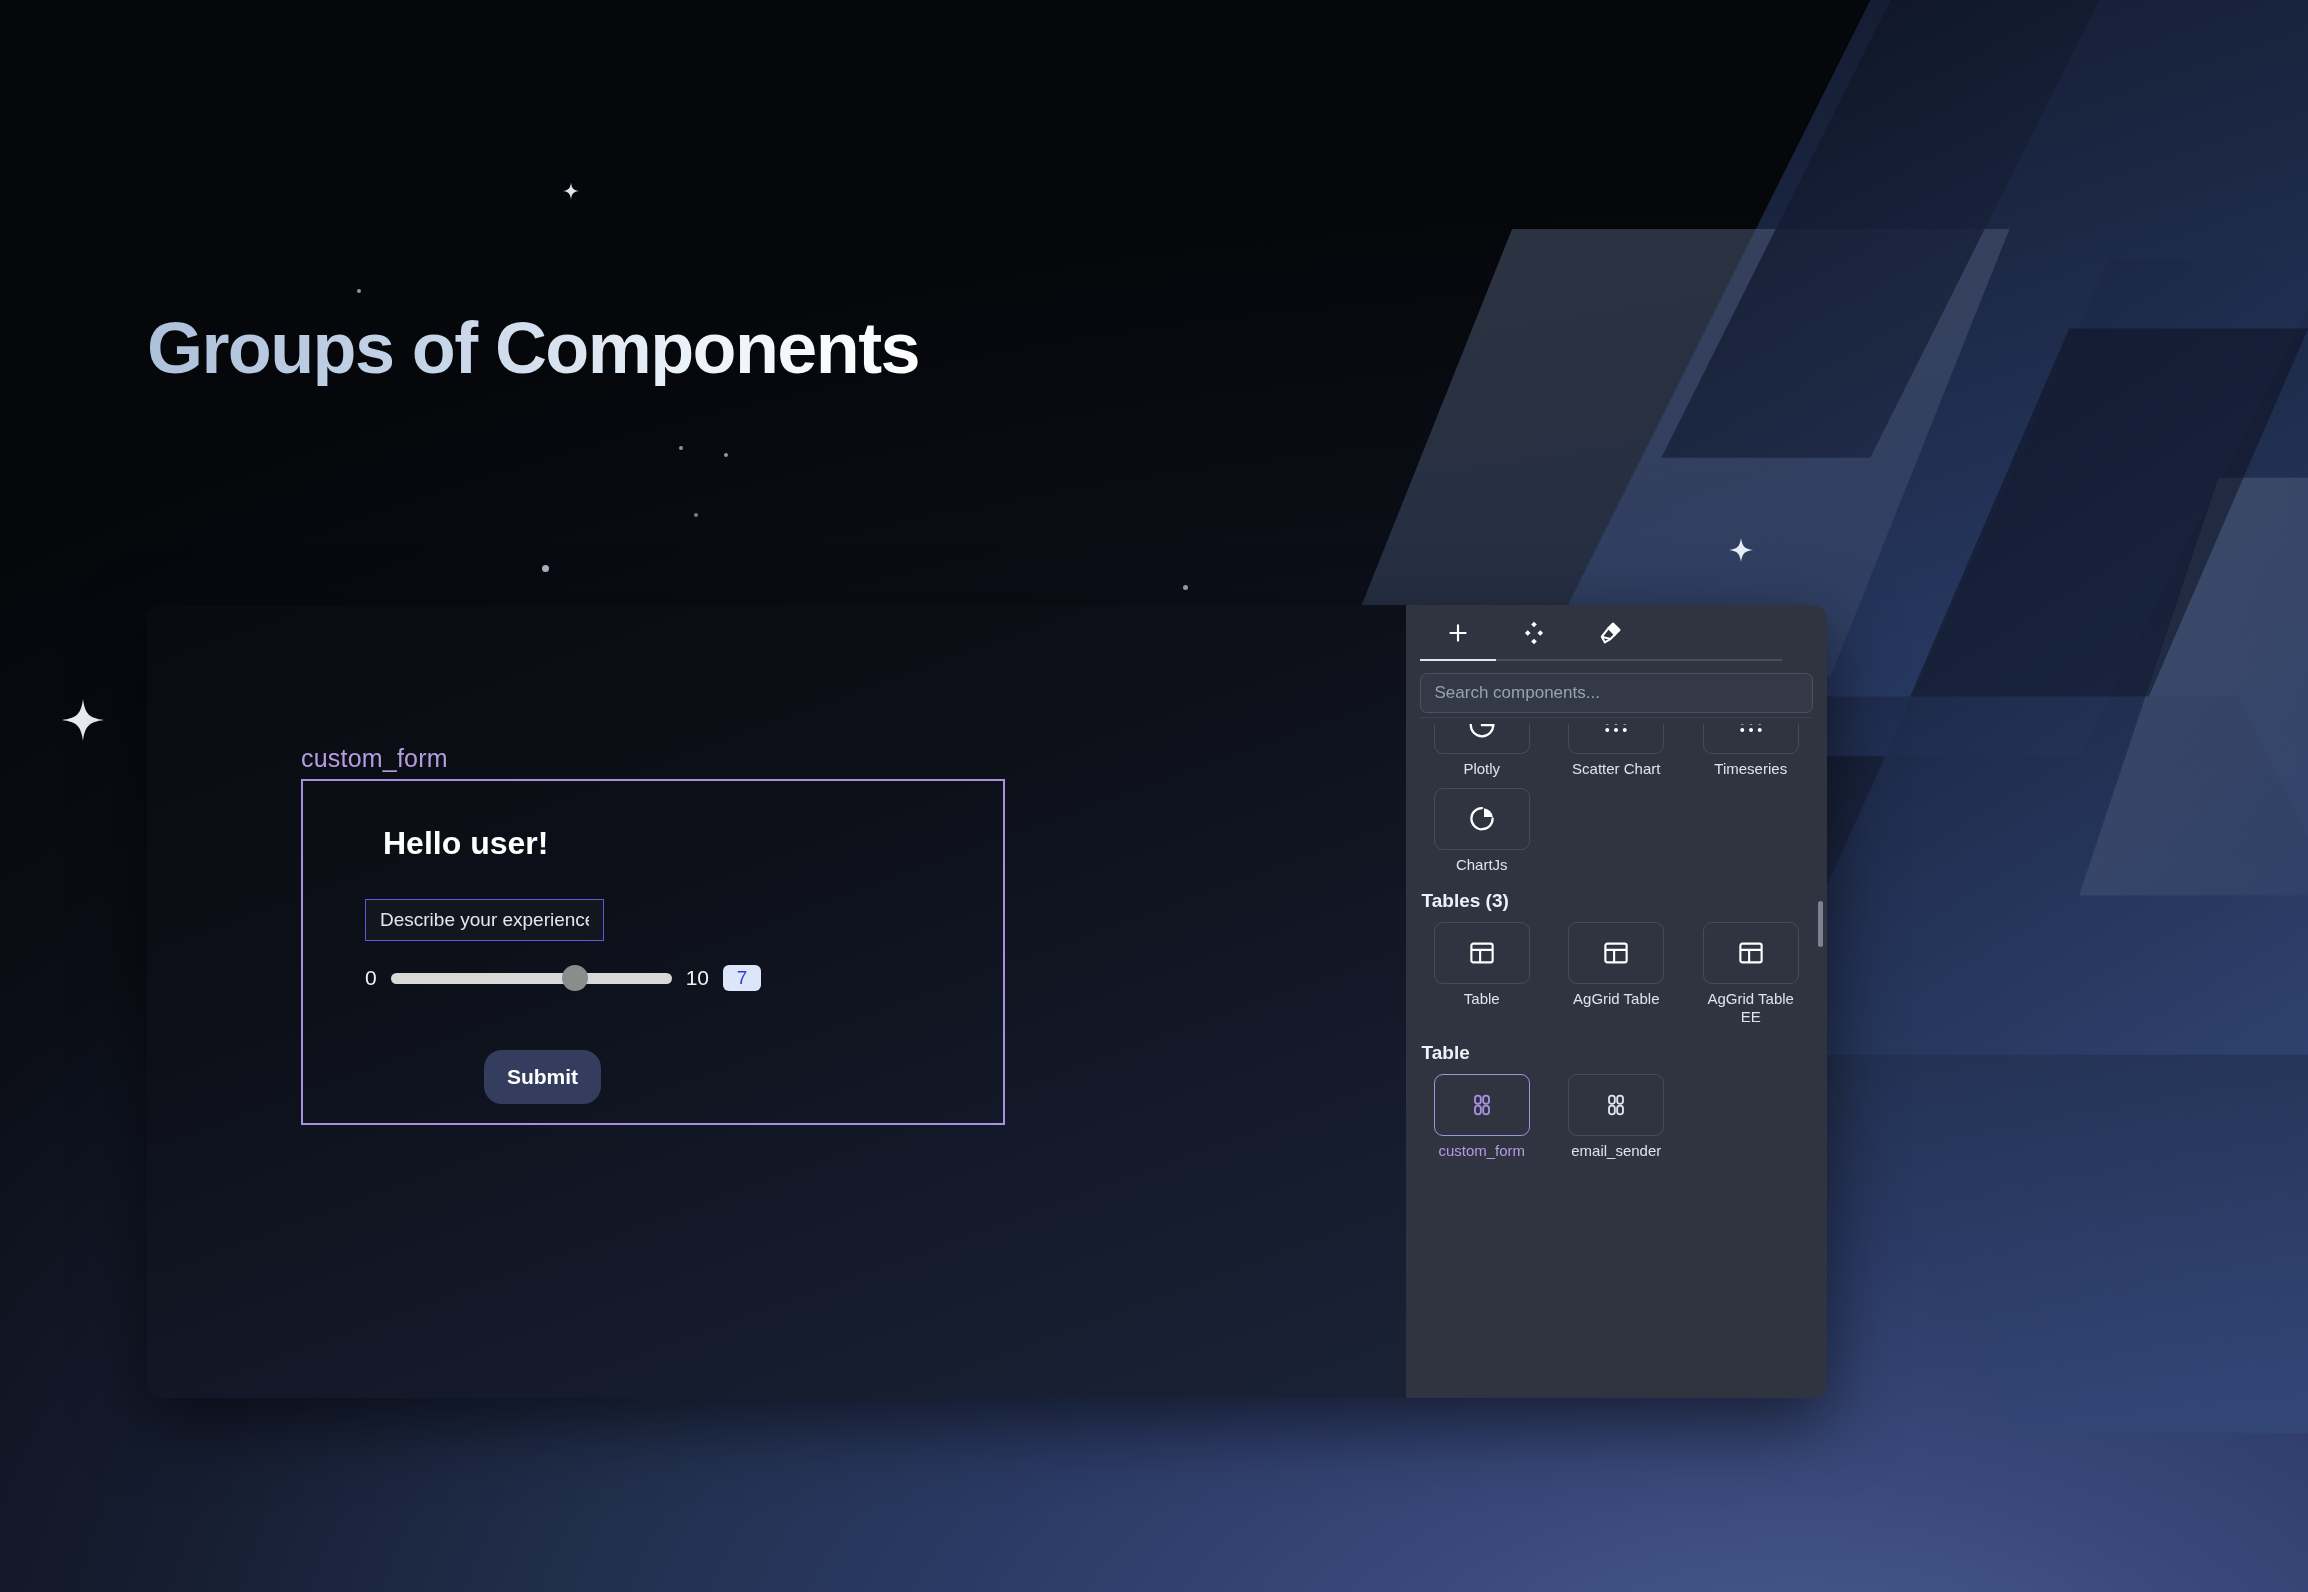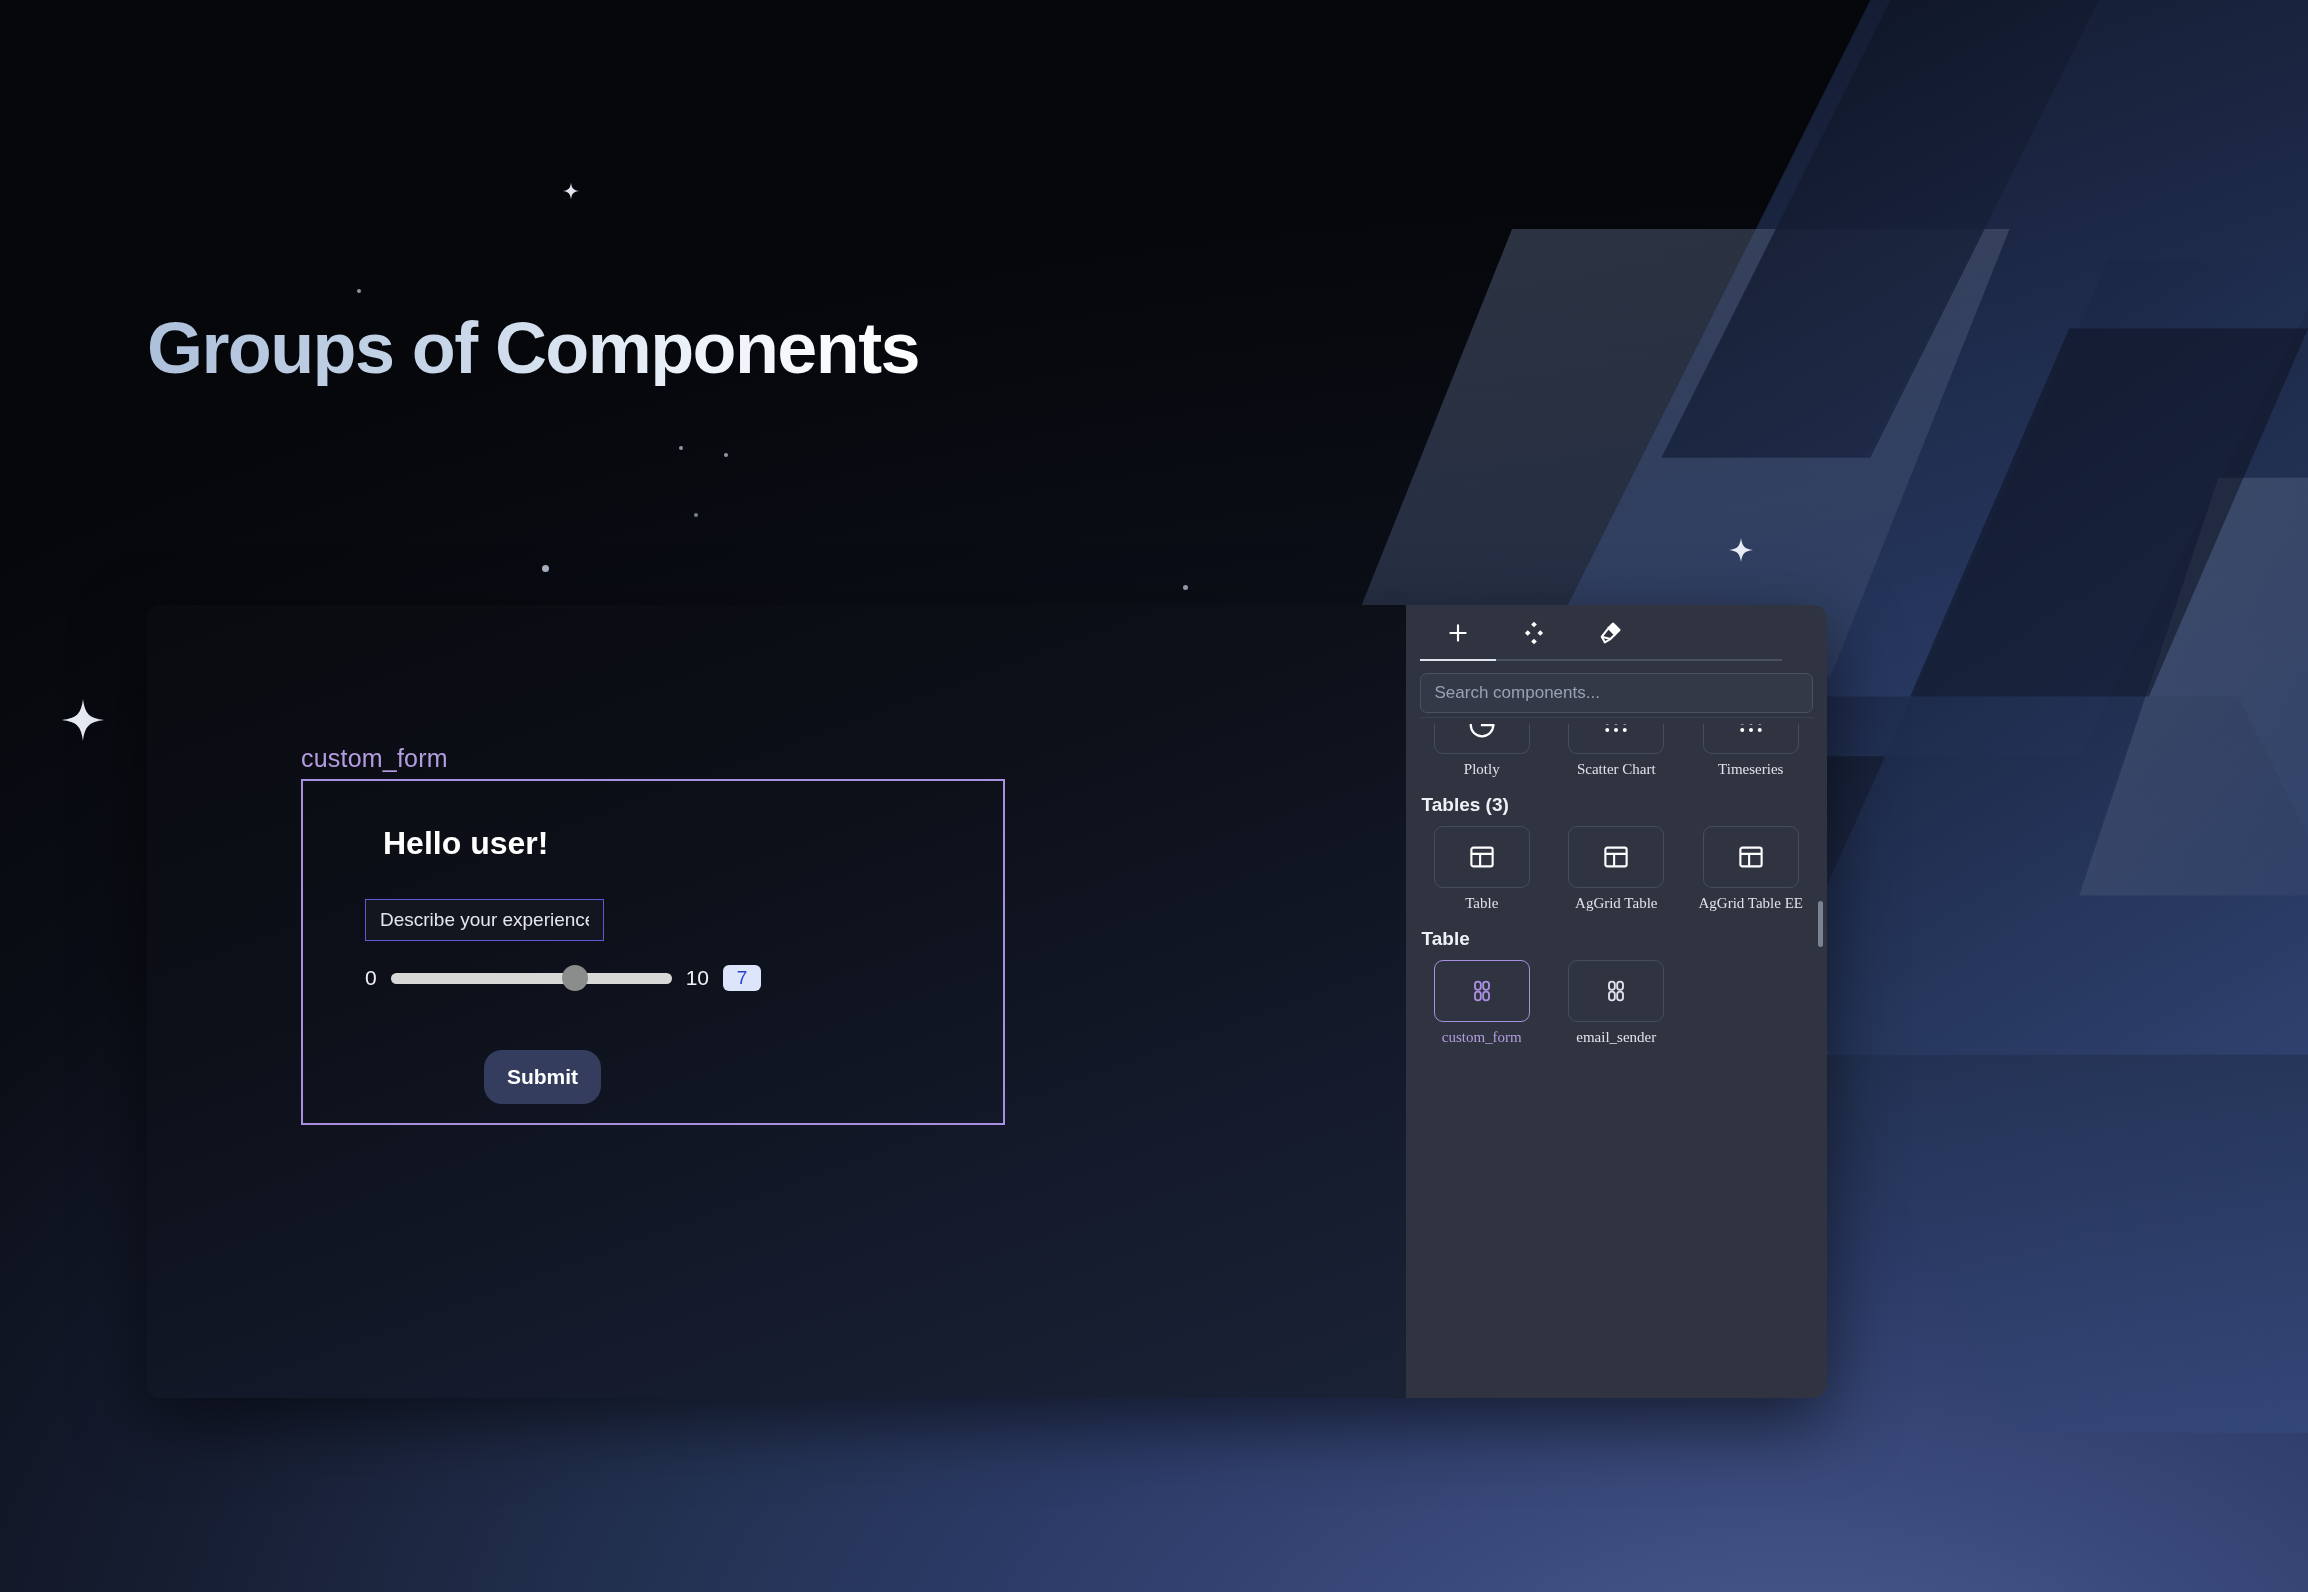--- a/index.html
+++ b/index.html
@@ -184,21 +184,20 @@
     border-radius: 9px;
     display: flex; align-items: center; justify-content: center;
     background: transparent;
   }
   .pal-tile svg { display:block; }
   .pal-name {
     margin-top: 6px;
     font-size: 15px; color: #dfe3ec;
     text-align: center; line-height: 1.2;
     max-width: 105px;
-    font-family: Liberation Serif, serif;
   }
   .pal-item.clipped .pal-tile {
     height: 30px; border-bottom: 1px solid #464c59;
     border-top: none; border-radius: 0 0 9px 9px;
     align-items: flex-start; overflow: hidden;
   }
   .pal-item.clipped .pal-tile svg { margin-top: -14px; }
 
   .section-title {
     font-size: 19px; font-weight: 700; color: #eef1f6;
@@ -385,20 +384,33 @@
                   <circle cx="19" cy="16" r="1.6"></circle>
                 <circle cx="5" cy="10" r="1.6"></circle>
                   <circle cx="12" cy="10" r="1.6"></circle>
                   <circle cx="19" cy="10" r="1.6"></circle>
               </svg>
             </div>
             <div class="pal-name">Timeseries</div>
           </div>
         </div>
 
+        <div class="pal-grid" style="margin-top:10px;">
+          <div class="pal-item">
+            <div class="pal-tile">
+              <svg width="30" height="30" viewBox="0 0 24 24" fill="none" stroke="#ffffff" stroke-width="1.8" stroke-linecap="round" stroke-linejoin="round">
+                <path d="M20.5 11.5A8.5 8.5 0 1 1 12 3.2"></path>
+                <path d="M13.6 3.4A8 8 0 0 1 20.6 10.4H13.6Z" fill="#ffffff" stroke="none"></path>
+              </svg>
+            </div>
+            <div class="pal-name">ChartJs</div>
+          </div>
+          <div></div>
+            <div></div>
+        </div>
 
         <div class="section-title">Tables (3)</div>
         <div class="pal-grid">
           <div class="pal-item">
             <div class="pal-tile">
               <svg width="30" height="30" viewBox="0 0 24 24" fill="none" stroke="#ffffff" stroke-width="1.7">
                 <rect x="3.5" y="4.5" width="17" height="15" rx="1.6"></rect>
                 <path d="M3.5 9.5h17M10.5 9.5v10"></path>
               </svg>
             </div>

